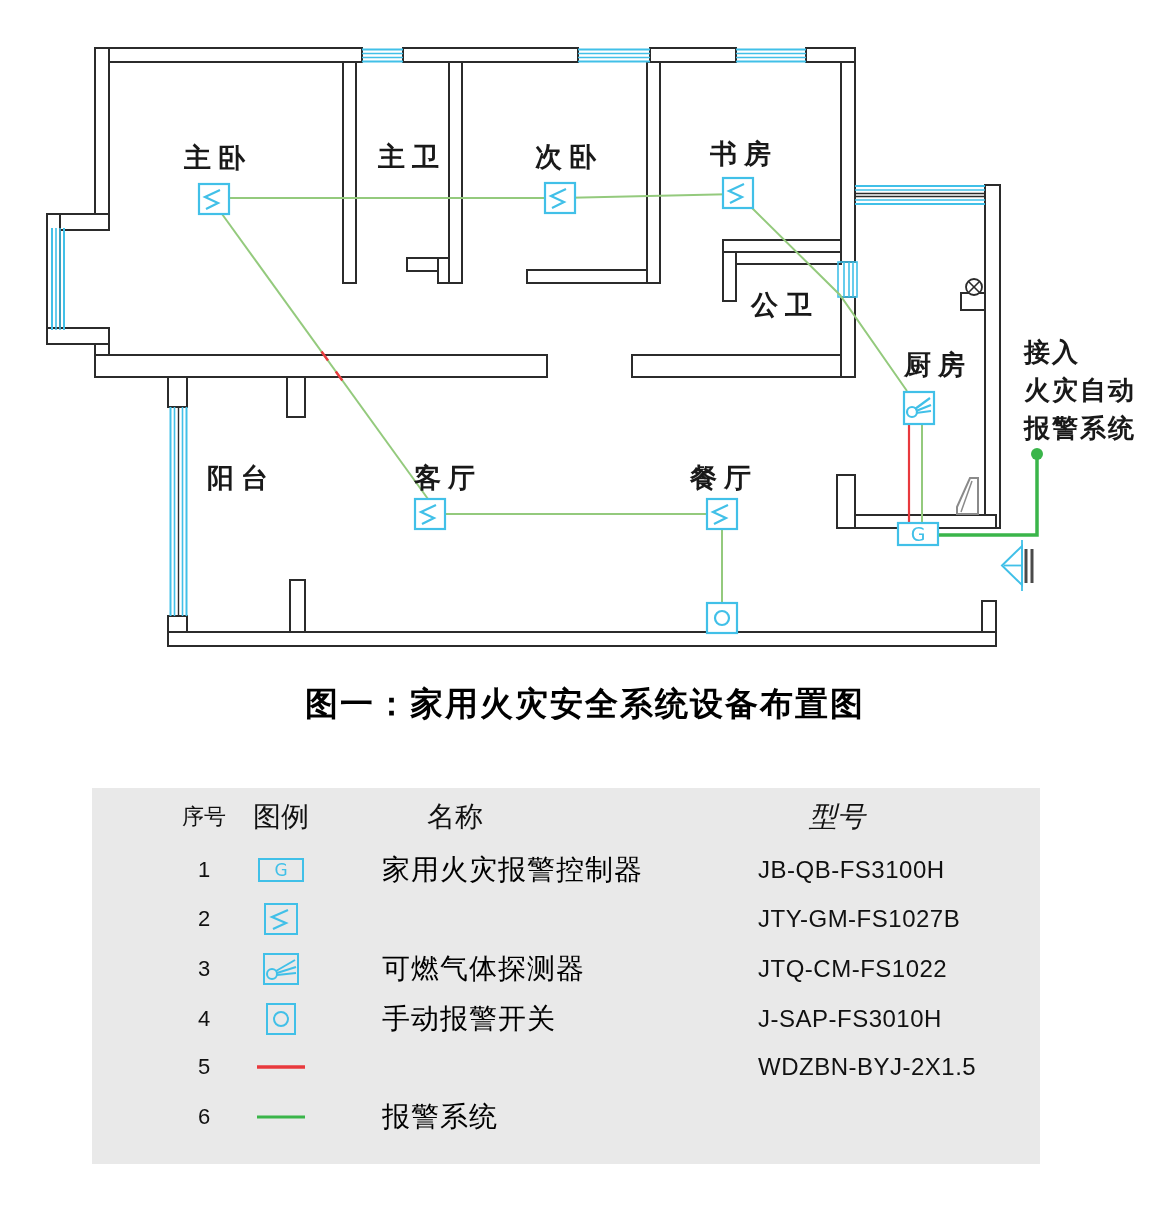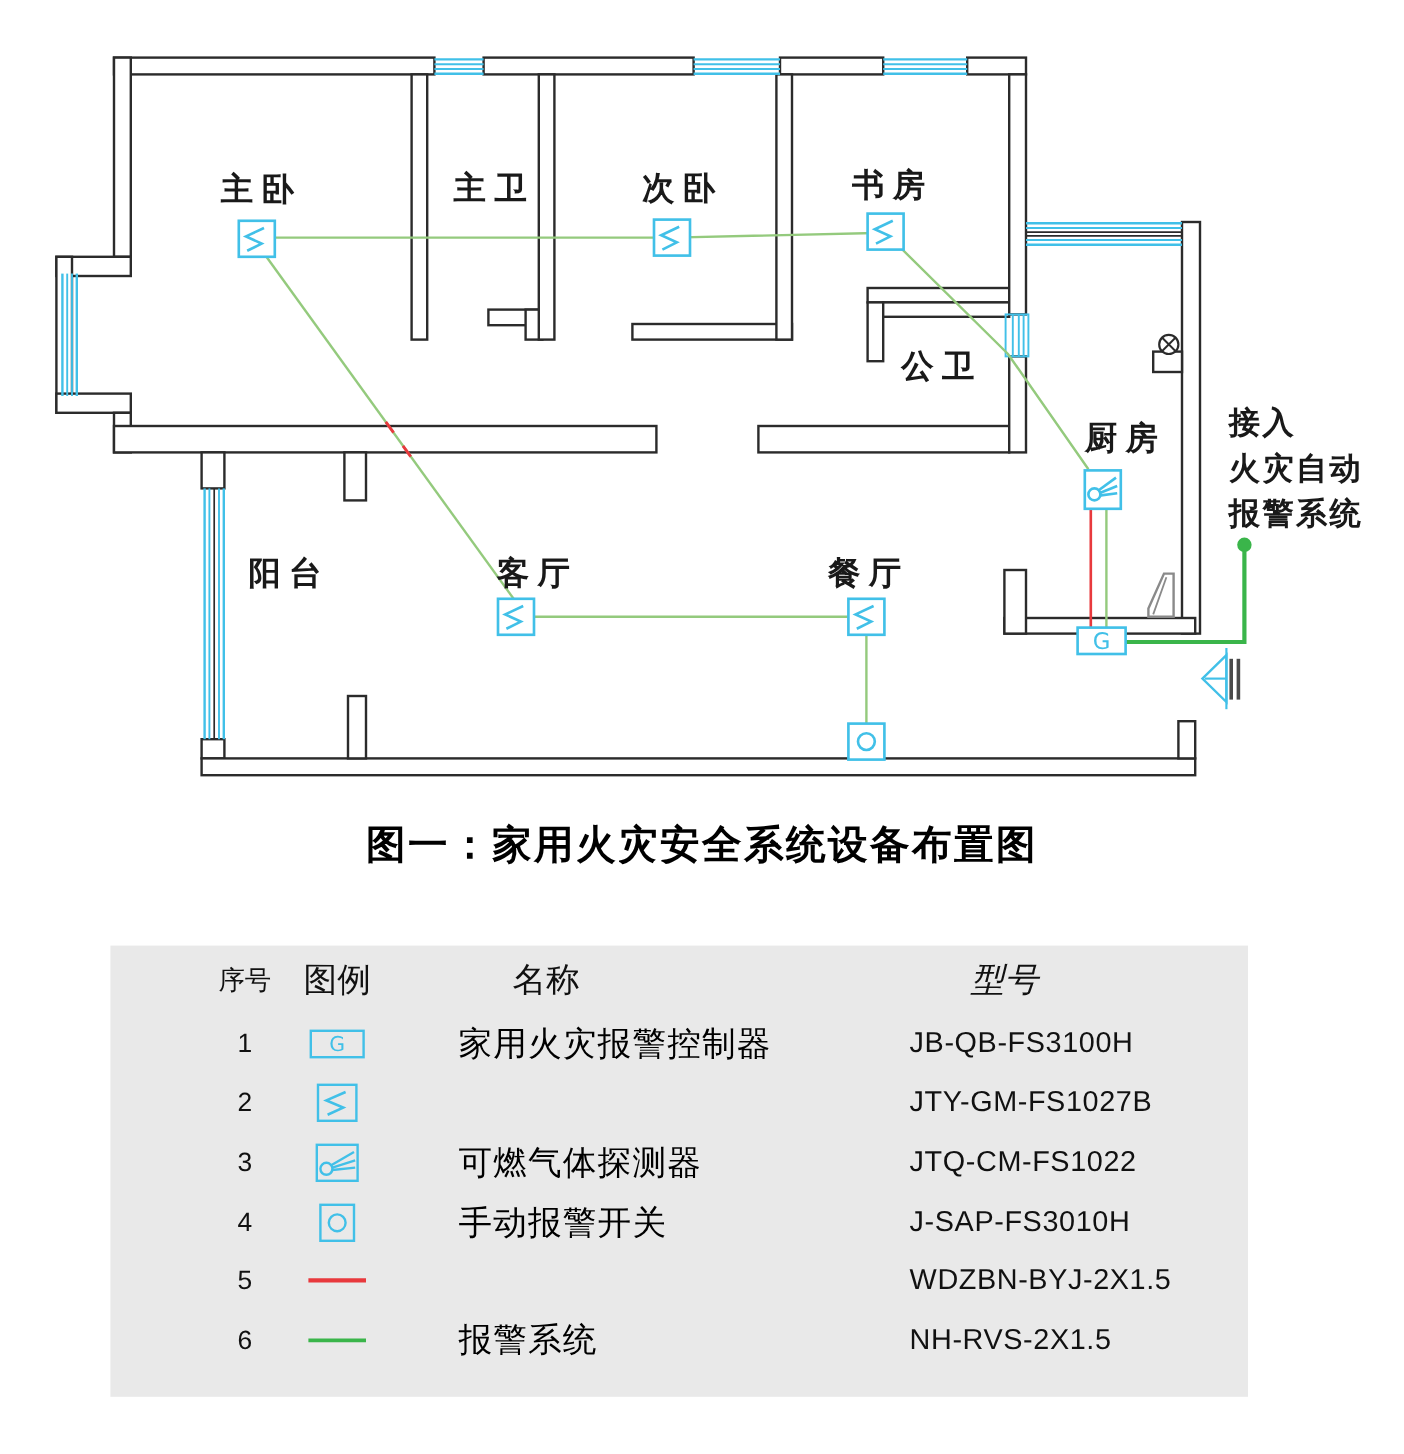--- a/index.html
+++ b/index.html
@@ -304,16 +304,15 @@
   </div>
 
   <div class="trow" style="top:304px">
     <div class="cell c-no">6</div>
     <div class="cell c-sym">
       <svg width="52" height="10" viewBox="0 0 52 10">
         <line x1="2" y1="5" x2="50" y2="5" stroke="var(--bus-green)" stroke-width="3"></line>
       </svg>
     </div>
     <div class="cell c-name">报警系统</div>
-    <div class="cell c-model">NH-RVS-2X1.5</div>
   </div>
 
 </div>
 
 </body></html>

